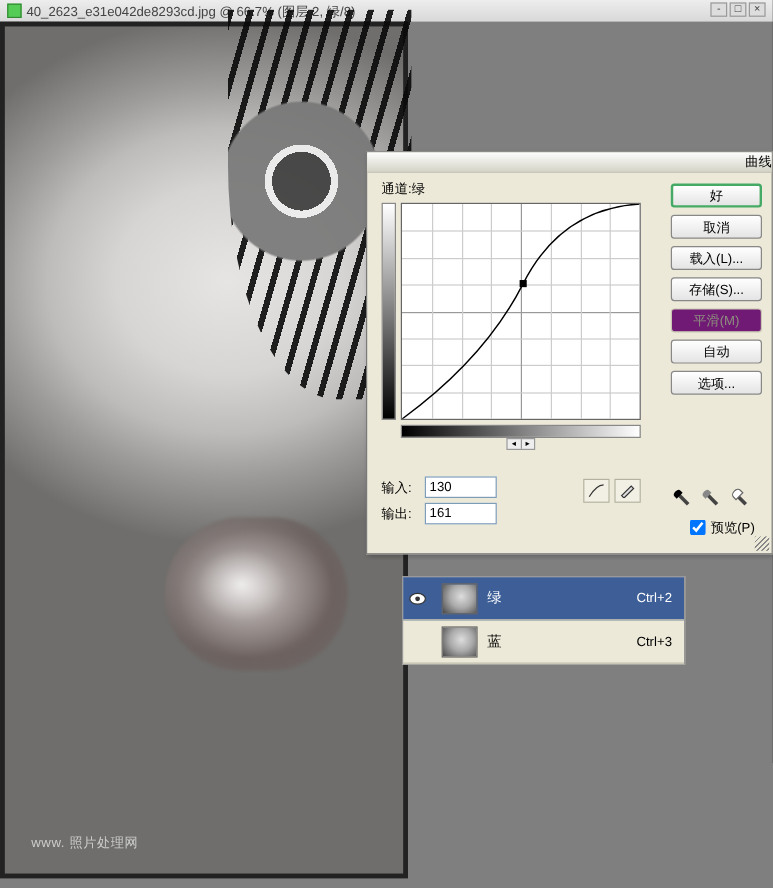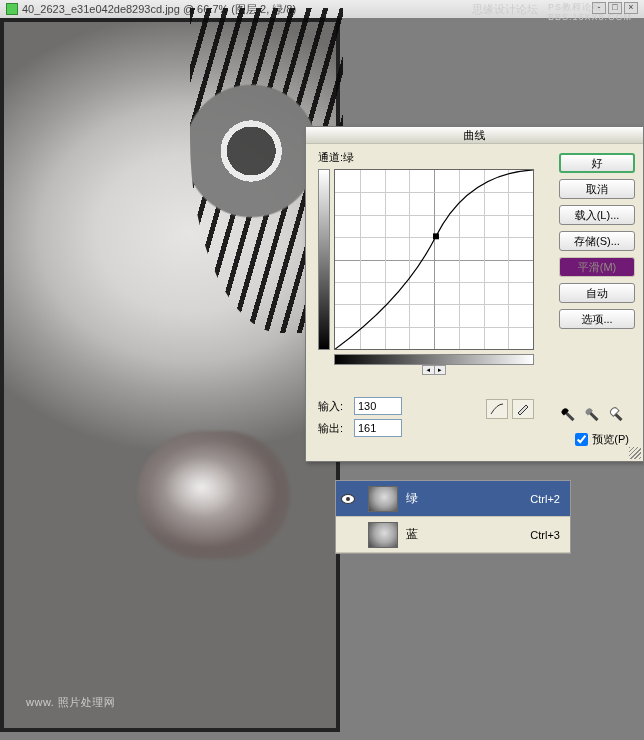--- a/index.html
+++ b/index.html
@@ -9,33 +9,33 @@
 .titlebar .doc-icon{width:12px;height:12px;background:#5c5;border:1px solid #383;margin-right:4px}
 .winbtns{position:absolute;right:6px;top:2px;display:flex;gap:2px}
 .winbtn{width:14px;height:12px;background:#ddd;border:1px solid #999;font-size:9px;line-height:9px;text-align:center;cursor:pointer}
 .canvas{position:absolute;left:0;top:18px;width:340px;height:714px;background:#222}
 .photo{position:absolute;inset:4px;background:radial-gradient(ellipse 260px 220px at 56% 30%,#e6e5e3 0%,#d6d5d3 36%,#bdbcba 58%,#9d9c9a 74%,#6f6e6c 100%),#101010}
 .photo::before{content:"";position:absolute;left:40%;top:58%;width:46%;height:18%;background:radial-gradient(ellipse at 42% 44%,rgba(255,255,255,.85) 0%,rgba(255,255,255,.25) 30%,transparent 60%),radial-gradient(ellipse at center,#9a8f8c 0%,#6c615f 60%,transparent 100%);border-radius:50%/60%;filter:blur(1.5px)}
 .photo::after{content:"";position:absolute;right:-2%;top:-2%;width:46%;height:46%;background:radial-gradient(circle at 40% 44%,#3b3b3b 0 12%,#efefef 12% 15%,#777 15% 32%,transparent 33%),repeating-linear-gradient(106deg,#0a0a0a 0 5px,transparent 5px 16px);border-radius:0 0 0 60%;filter:blur(.6px);opacity:.9}
 .wm{position:absolute;left:26px;bottom:22px;color:#ccc;font-size:11px;letter-spacing:.5px}
 .wm2{position:absolute;left:12px;bottom:6px;color:#eee;font-size:17px;font-weight:700;letter-spacing:1px}
 .curves{position:absolute;left:305px;top:126px;width:339px;height:336px;background:#ece9d8;border:1px solid #7a7a7a;box-shadow:2px 2px 4px rgba(0,0,0,.25)}
-.curves .dlg-title{height:17px;background:linear-gradient(#fdfdfd,#d5d4c7);font-size:11px;text-align:center;line-height:17px;border-bottom:1px solid #bfbfb3;position:relative}
+.curves .dlg-title{height:17px;background:linear-gradient(#fdfdfd,#d5d4c7);font-size:11px;text-align:right;line-height:17px;border-bottom:1px solid #bfbfb3;position:relative}
 .channel{font-size:11px;padding:6px 0 2px 12px}
 .grapharea{position:relative;margin:2px 10px 4px 12px}
 .vstrip{position:absolute;left:0;top:0;width:12px;height:181px;background:linear-gradient(#fff,#000);border:1px solid #888}
 .graph{position:absolute;left:16px;top:0;width:200px;height:181px;background:#fff;border:1px solid #666}
 .gridline{position:absolute;background:#ccc}
 .curve-svg{position:absolute;inset:0}
 .hstrip{position:absolute;left:16px;top:185px;width:200px;height:11px;background:linear-gradient(90deg,#000,#fff);border:1px solid #888}
 .hslider{position:absolute;left:104px;top:196px;width:24px;height:10px;display:flex;border:1px solid #999;background:#eee}
 .inputs{position:absolute;left:12px;top:393px;font-size:11px}
 .inrow{display:flex;align-items:center;margin-bottom:4px}
 .inrow label{width:36px}
-.inrow input{width:48px;height:18px;border:1px solid #7e9db9;font-size:11px;padding:1px 3px;background:#fff}
+.inrow input{width:60px;height:18px;border:1px solid #7e9db9;font-size:11px;padding:1px 3px;background:#fff}
 .tool-icons{position:absolute;left:222px;top:393px;display:flex;gap:4px}
 .tbtn{width:22px;height:20px;border:1px solid #b5b29f;background:#f2f0e4;display:flex;align-items:center;justify-content:center}
 .btncol{position:absolute;right:8px;top:26px;width:76px;display:flex;flex-direction:column;gap:6px}
 .pbtn{height:20px;border:1px solid #888;border-radius:3px;background:linear-gradient(#fff,#e4e4e4);font-size:11px;cursor:pointer}
 .pbtn.default{border:2px solid #4a6;}
 .pbtn.disabled{color:#8e8e7e;border-color:#c8c5b2;background:#701a75}
 .eyedrops{position:absolute;right:16px;bottom:36px;display:flex;gap:8px}
 .eye{width:16px;height:16px;transform:rotate(-45deg);position:relative}
 .eye::before{content:"";position:absolute;left:6px;top:0;width:3px;height:12px;background:#444}
 .eye::after{content:"";position:absolute;left:4px;top:-3px;width:7px;height:5px;border-radius:50% 50% 0 0}
@@ -62,25 +62,20 @@
   <div class="titlebar">
     <div class="doc-icon"></div>
     <span>40_2623_e31e042de8293cd.jpg @ 66.7% (图层 2, 绿/8)</span>
     <div class="winbtns">
       <div class="winbtn">-</div>
       <div class="winbtn">□</div>
       <div class="winbtn">×</div>
     </div>
   </div>
 
-  <div class="wm-top">
-    <span>思缘设计论坛</span>
-    <span style="white-space:pre-line;font-size:9px;line-height:10px">PS教程论坛
-BBS.16XX8.COM</span>
-  </div>
 
   <div class="canvas">
     <div class="photo"></div>
     <div class="wm">www. 照片处理网</div>
   </div>
 
   <div class="curves">
     <div class="dlg-title">曲线</div>
     <div class="channel">
       <span>通道:</span><span>绿</span>

